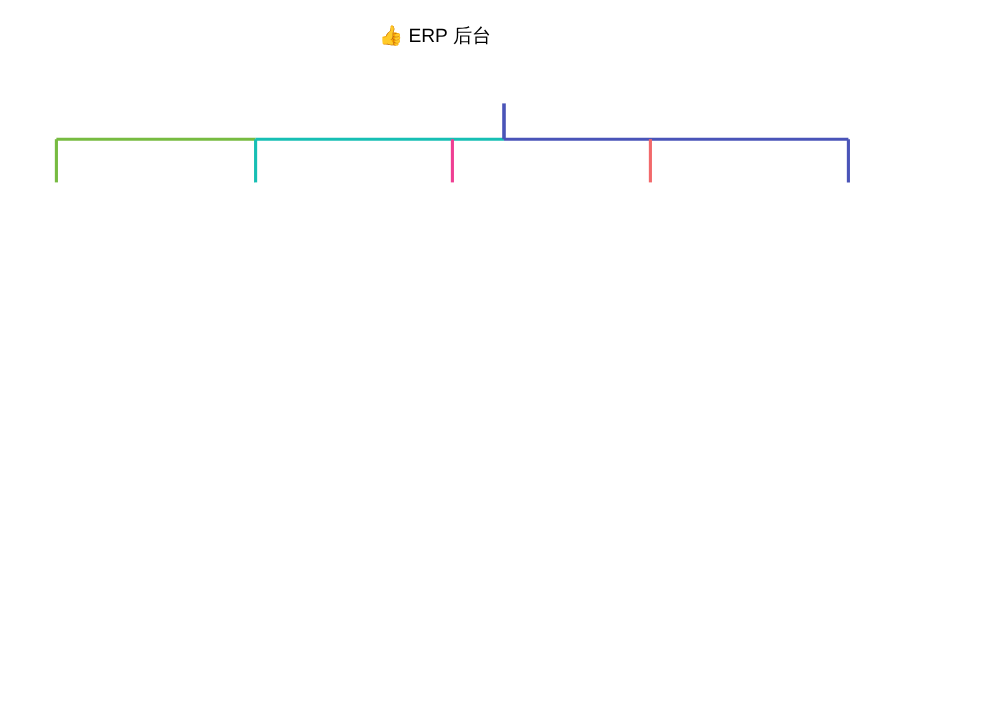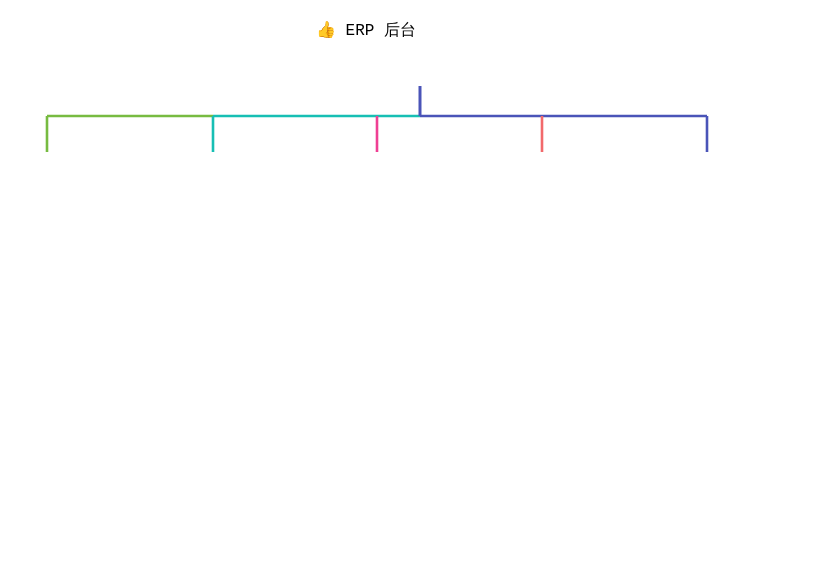--- a/index.html
+++ b/index.html
@@ -14,21 +14,20 @@
     font-family: "Liberation Sans", "DejaVu Sans", sans-serif;
     overflow: hidden;
     position: relative;
     -webkit-font-smoothing: antialiased;
   }
 
   #canvas {
     position: relative;
     width: 839px;
     height: 588px;
-    font-family: Liberation Mono, monospace;
   }
 
   
   .root-card {
     position: absolute;
     left: 316px;
     top: 20px;
     width: 208px;
     height: 66px;
     background: #ffffff;

